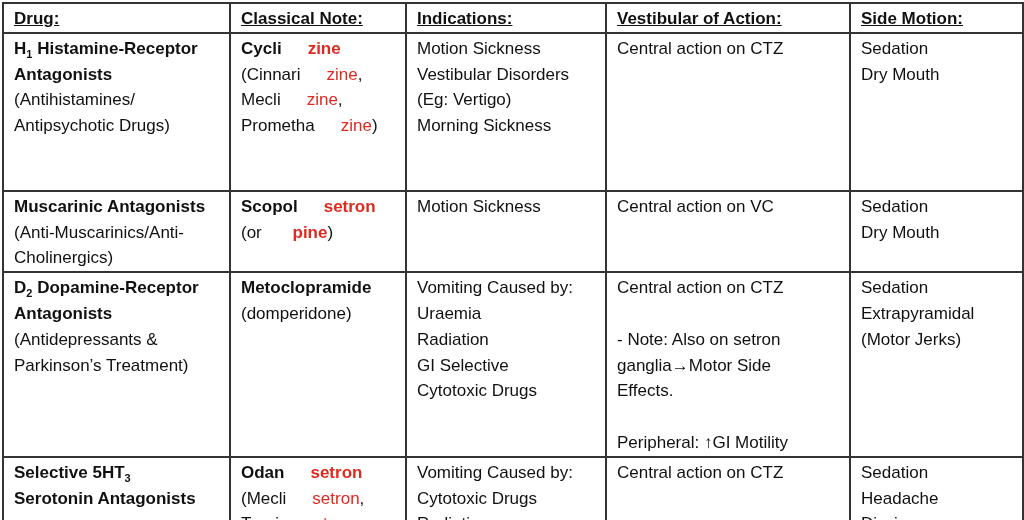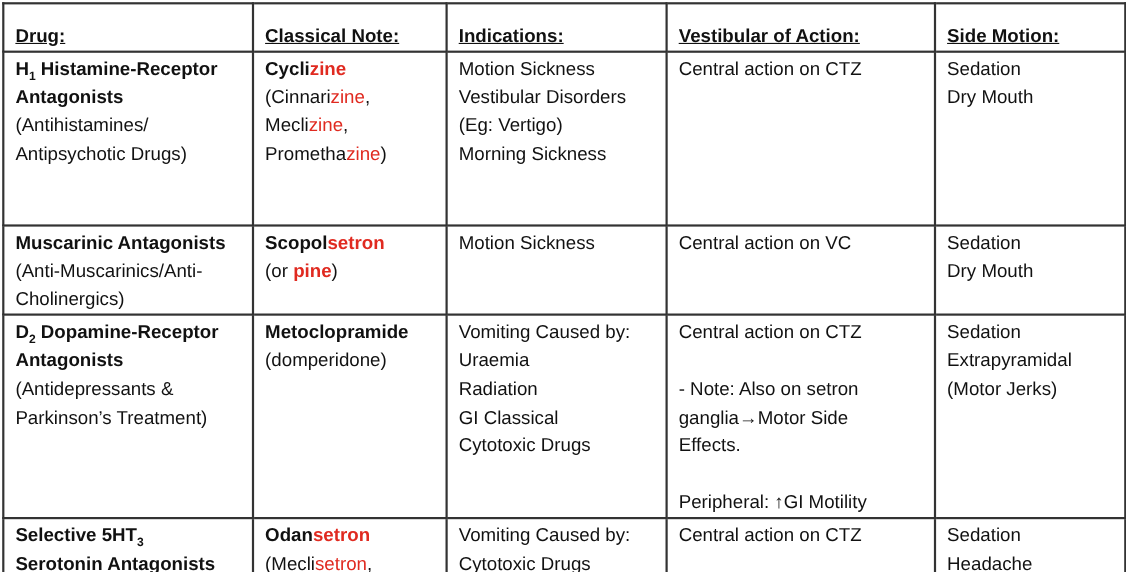--- a/index.html
+++ b/index.html
@@ -1,22 +1,22 @@
 <!DOCTYPE html>
 <html><head>
 <meta charset="utf-8">
 <style>
   html, body { margin:0; padding:0; background:#ffffff; }
   body { width:1024px; height:520px; overflow:hidden; font-family:"Liberation Sans", sans-serif; color:#111; }
   table { position:absolute; left:2px; top:2px; border-collapse:collapse; table-layout:fixed; width:1020px; }
   td, th { border:2px solid #333; vertical-align:top; text-align:left; padding:2px 8px 0 10px; font-size:17px; line-height:25.8px; font-weight:normal; }
-  th { height:22px; padding-top:16px; }
+  th { height:22px; padding-top:2px; }
   th span { font-weight:bold; text-decoration:underline; }
   .b { font-weight:bold; }
-  .red { color:#e02a20; }
+  .red { color:#e02a20;padding-left:26px; }
   .line { display:block; white-space:nowrap; }
   sub { font-size:11px; line-height:0; }
   .gap { display:block; height:25.8px; }
 </style>
 </head>
 <body>
 
 <table>
   <colgroup>
     <col style="width:227px">
@@ -92,21 +92,21 @@
       <span class="line">Parkinson’s Treatment)</span>
     </td>
     <td>
       <span class="line b">Metoclopramide</span>
       <span class="line">(domperidone)</span>
     </td>
     <td>
       <span class="line">Vomiting Caused by:</span>
       <span class="line">Uraemia</span>
       <span class="line">Radiation</span>
-      <span class="line">GI Classical</span>
+      <span class="line">GI Selective</span>
       <span class="line">Cytotoxic Drugs</span>
     </td>
     <td>
       <span class="line">Central action on CTZ</span>
       <span class="gap"></span>
       <span class="line">- Note: Also on setron</span>
       <span class="line">ganglia→Motor Side</span>
       <span class="line">Effects.</span>
       <span class="gap"></span>
       <span class="line">Peripheral: ↑GI Motility</span>

